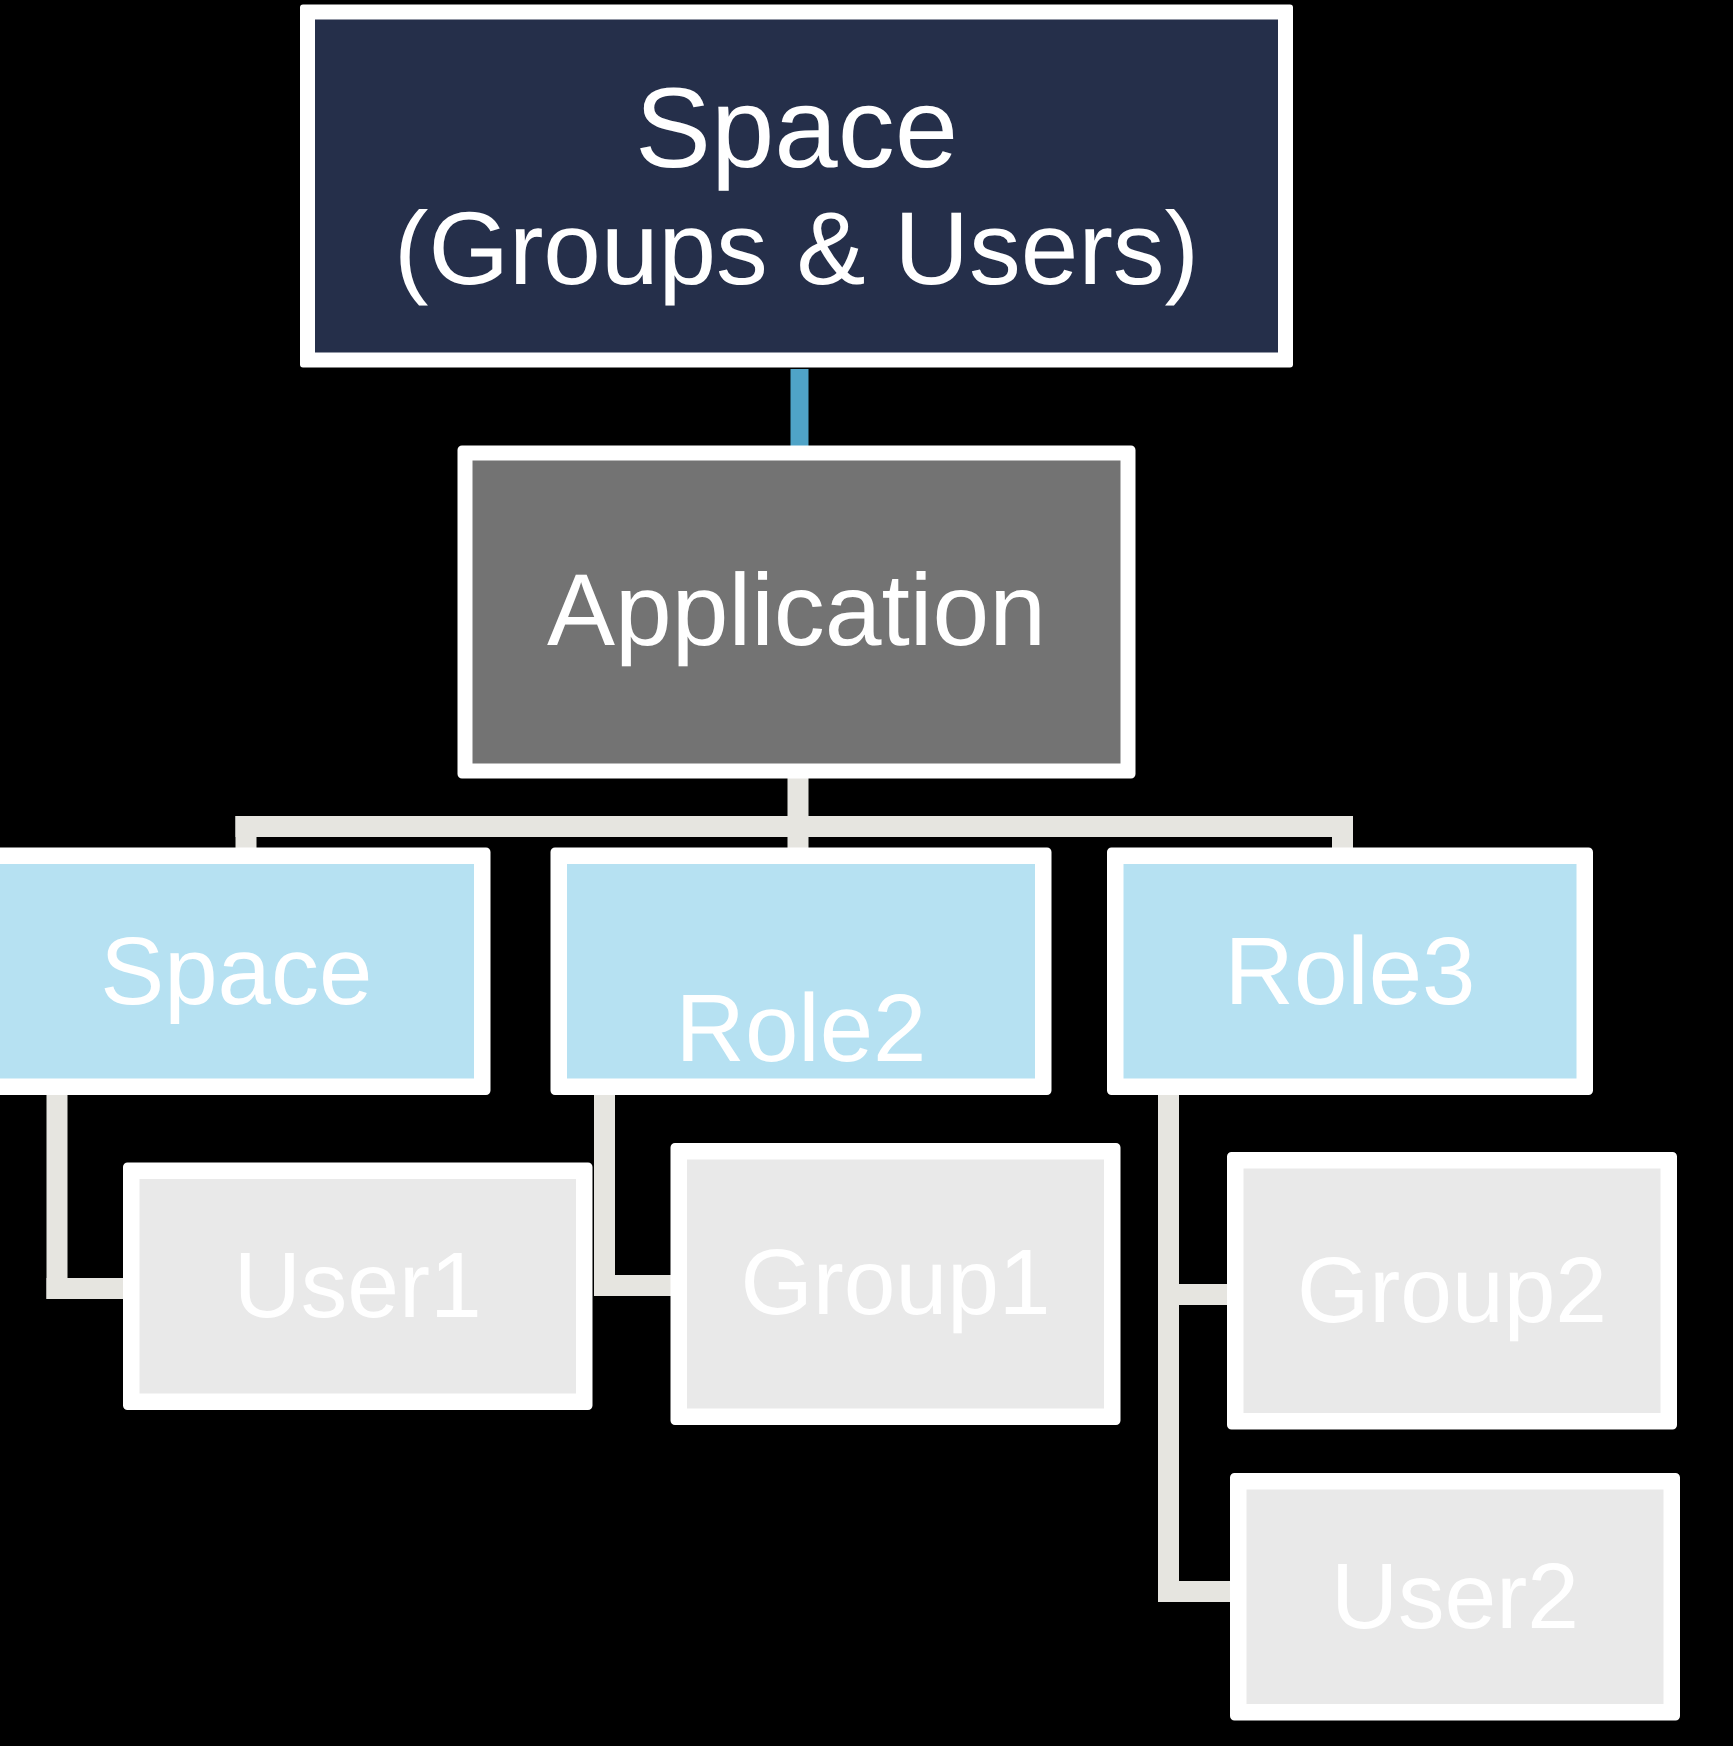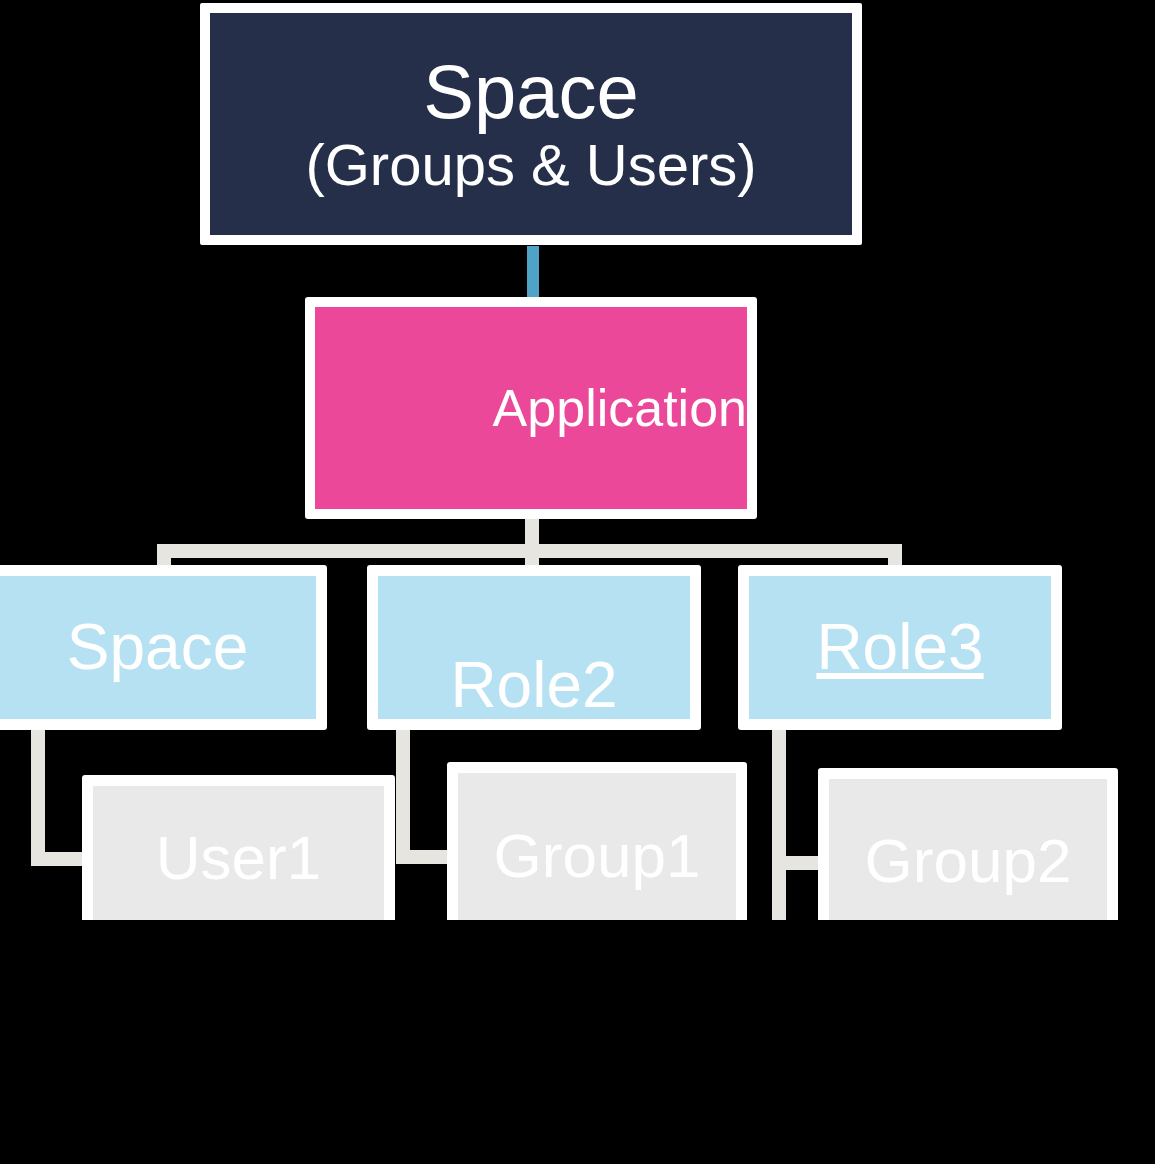--- a/index.html
+++ b/index.html
@@ -6,21 +6,21 @@
     margin: 0;
     padding: 0;
     background: #000000;
   }
   body {
     font-family: "Liberation Sans", sans-serif;
   }
   #canvas {
     position: relative;
     width: 1155px;
-    height: 920px;
+    height: 1164px;
     background: #000000;
     overflow: hidden;
   }
   .node {
     position: absolute;
     box-sizing: border-box;
     display: flex;
     align-items: center;
     justify-content: center;
     text-align: center;
@@ -41,45 +41,44 @@
     top: 3px;
     width: 662px;
     height: 242px;
     background: #252f4a;
     border-width: 10px;
     border-radius: 2px;
     font-size: 76px;
     z-index: 5;
   }
   #node-space .line1 { font-size: 76px; display:block; }
-  #node-space .line2 { font-size: 58px; display:block; margin-top: 4px; text-align: center; }
+  #node-space .line2 { font-size: 69px; display:block; margin-top: 4px; text-align: center; }
 
   
   #node-application {
     left: 305px;
     top: 297px;
     width: 452px;
     height: 222px;
-    background: #ec4899;
+    background: #737373;
     border-width: 10px;
-    font-size: 52px;
+    font-size: 68px;
     z-index: 5;
-    text-align: right;
   }
 
   
   .role {
     background: #b6e1f2;
     border-width: 11px;
     font-size: 64px;
     z-index: 5;
   }
   #node-role  { left: -12px; top: 565px; width: 339px; height: 165px; }
   #node-role2 { left: 367px; top: 565px; width: 334px; height: 165px; align-items: flex-end; }
-  #node-role3 { left: 738px; top: 565px; width: 324px; height: 165px; text-decoration: underline; }
+  #node-role3 { left: 738px; top: 565px; width: 324px; height: 165px; }
 
   
   .leaf {
     background: #e9e9e9;
     border-width: 11px;
     font-size: 62px;
     color: #ffffff;
     z-index: 6;
   }
   #node-user1  { left: 82px;  top: 775px;  width: 313px; height: 165px; }

